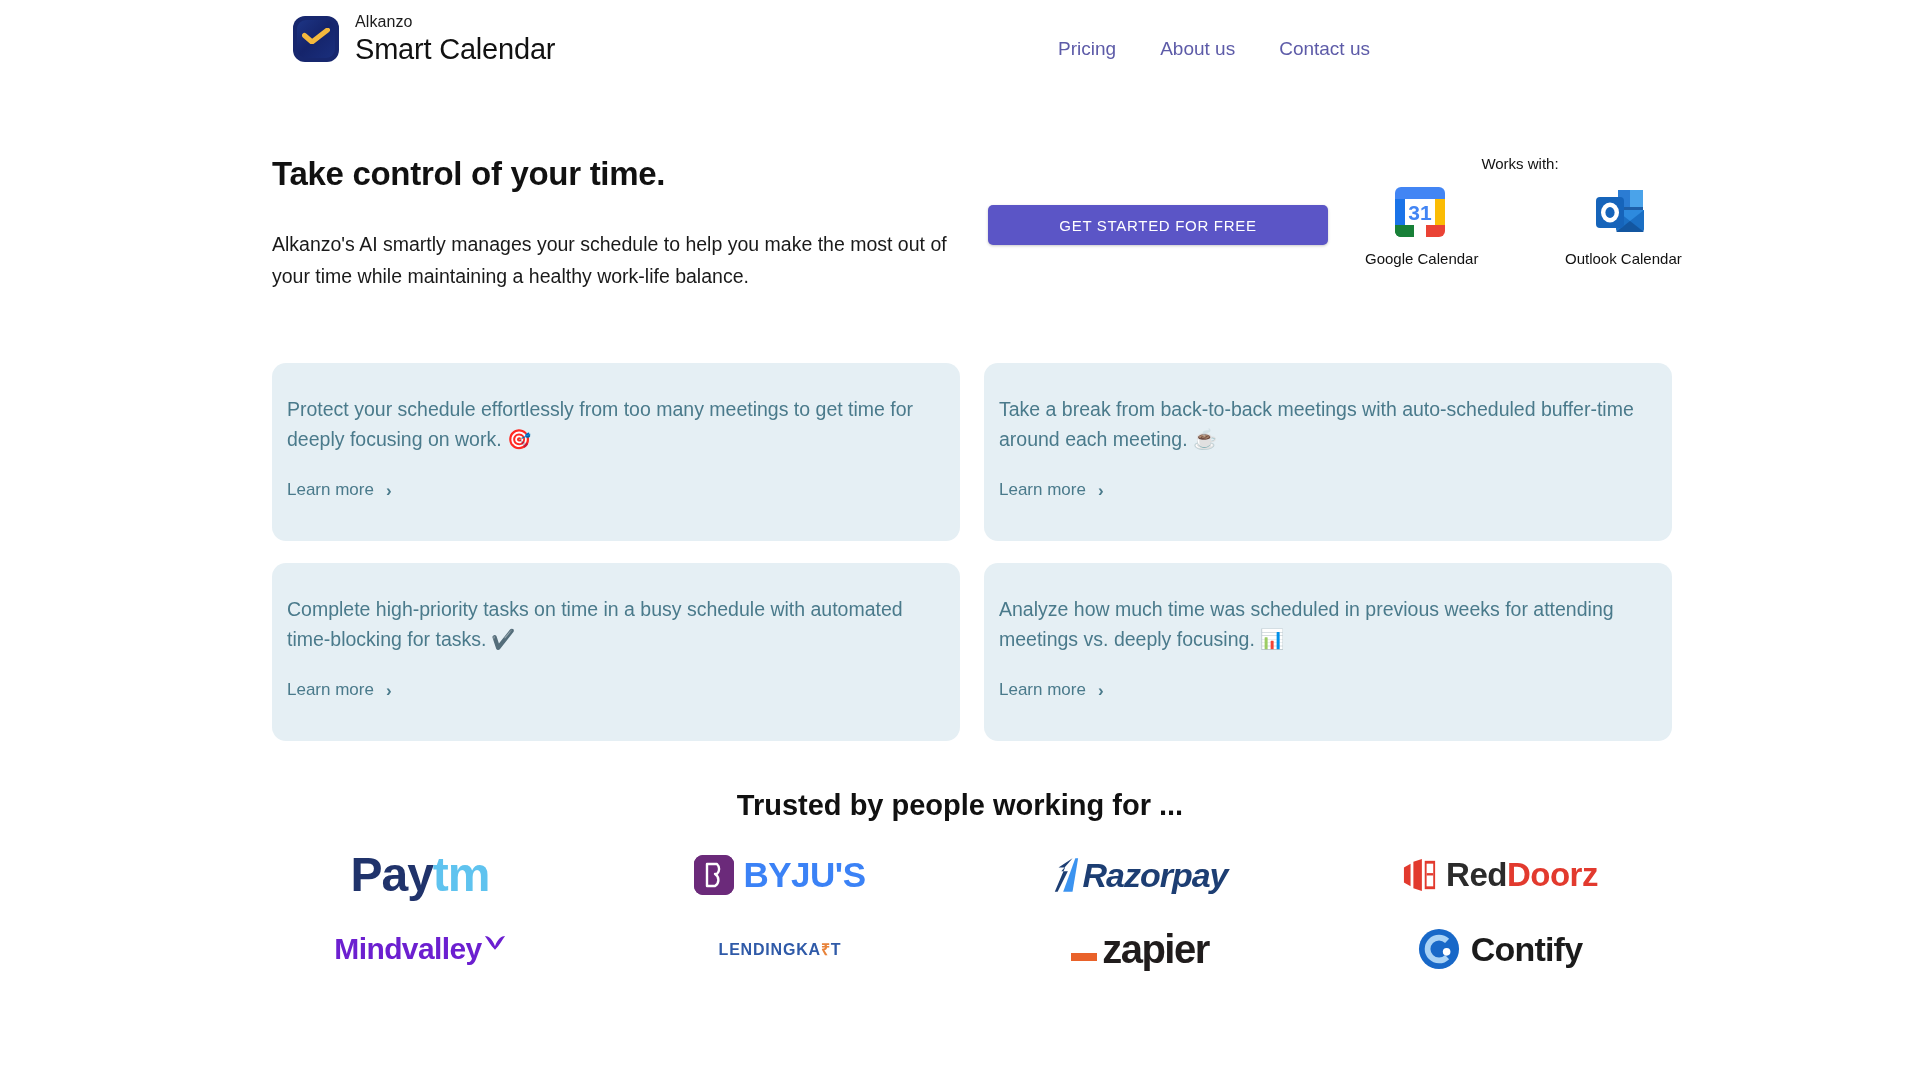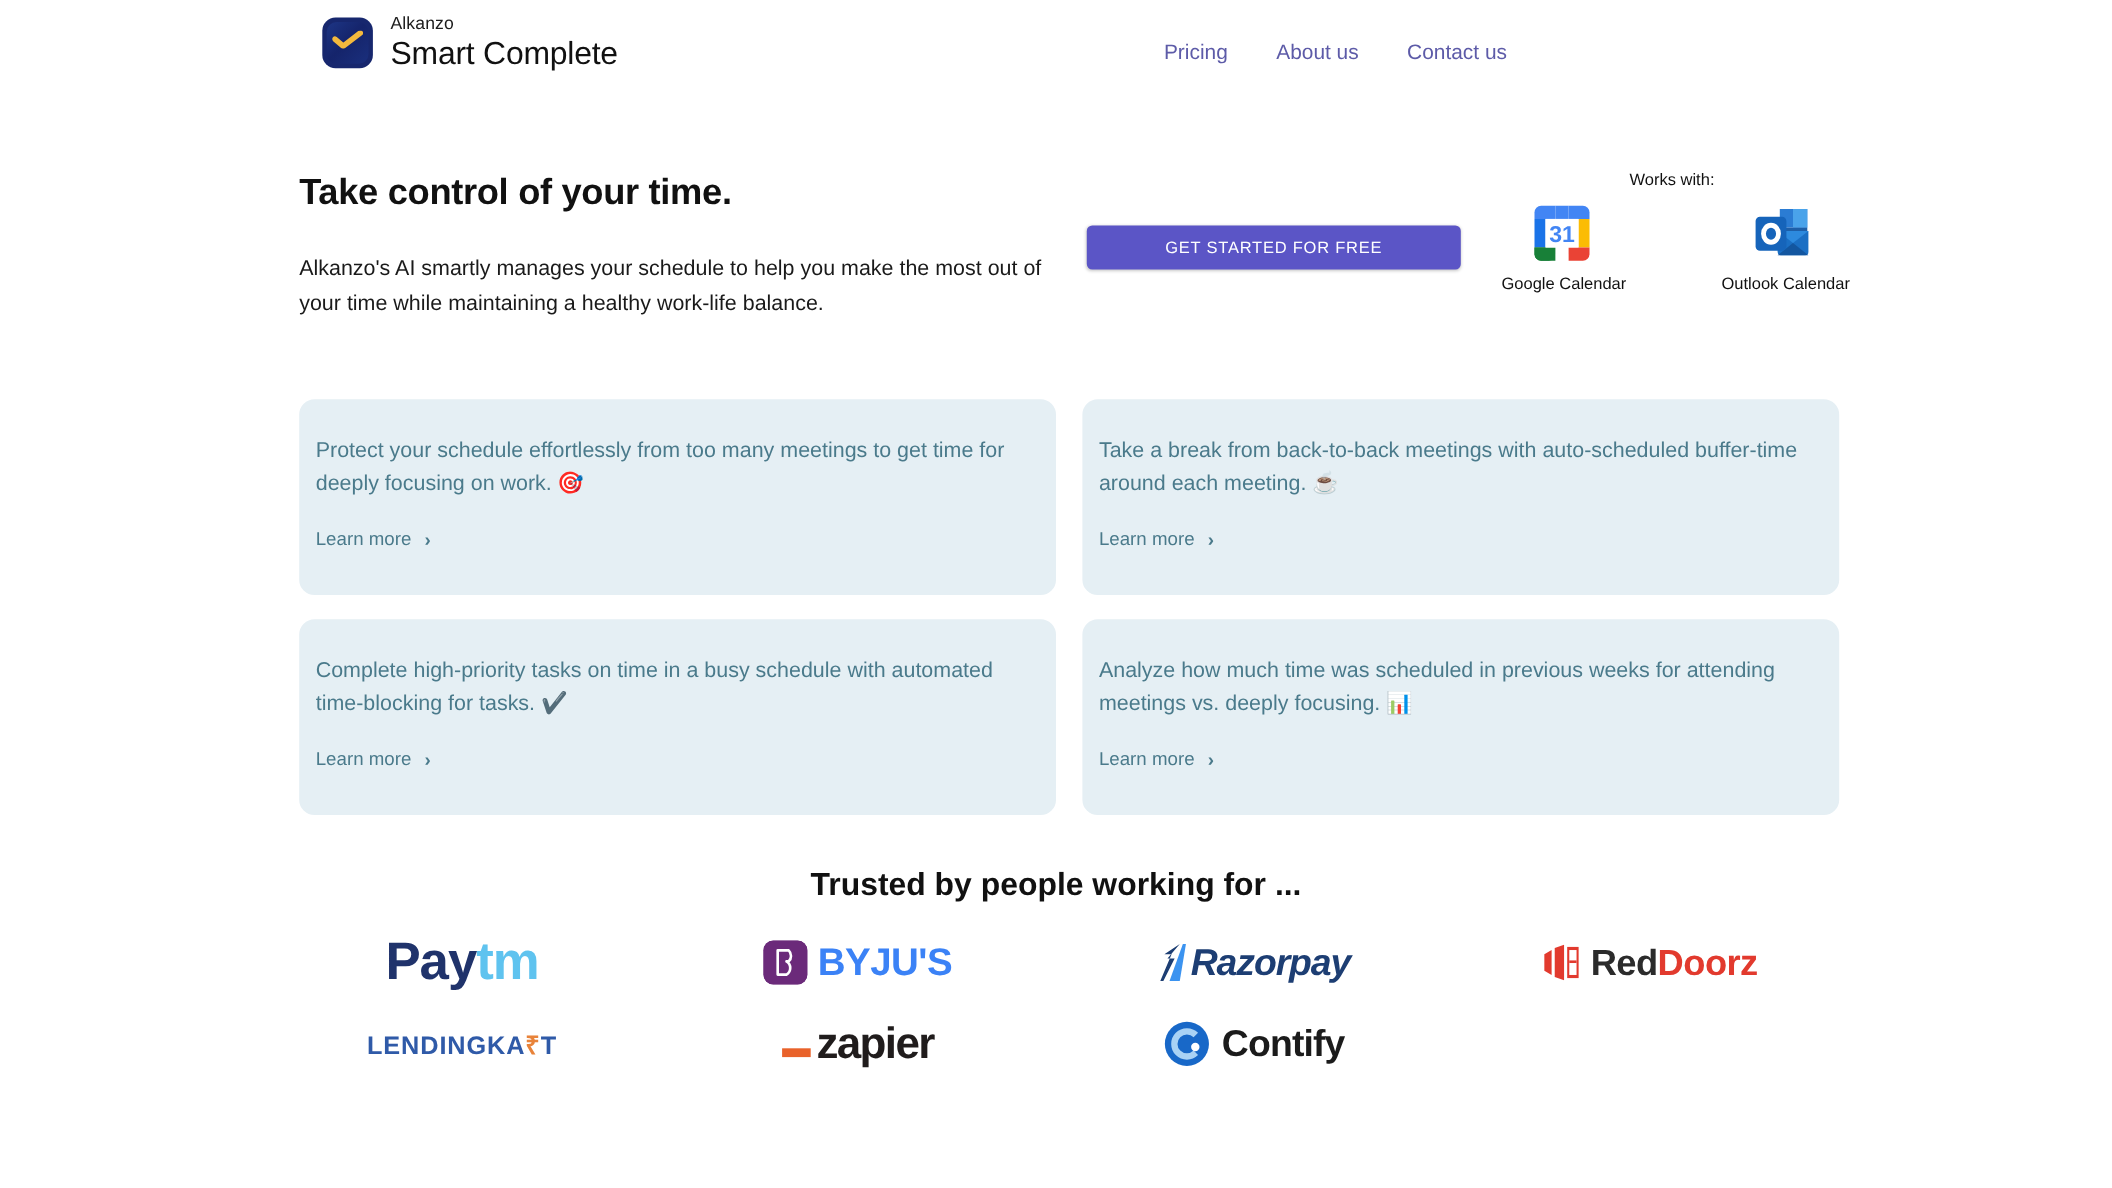--- a/index.html
+++ b/index.html
@@ -242,21 +242,21 @@
   .reddoorz { display: flex; align-items: center; gap: 8px; }
   .reddoorz-word { font-size: 33px; font-weight: bold; letter-spacing: -.5px; }
   .reddoorz-word .a { color: #2b2b2b; }
   .reddoorz-word .b { color: #e23a2e; }
 
   
   .mindvalley { display: flex; align-items: flex-start; gap: 2px; }
   .mindvalley-word { font-size: 30px; font-weight: bold; color: #6c1fd0; letter-spacing: -.6px; }
 
   
-  .lendingkart { font-size: 23px; font-weight: bold; letter-spacing: .8px; }
+  .lendingkart { font-size: 16px; font-weight: bold; letter-spacing: .8px; }
   .lendingkart .a { color: #2f5aa8; }
   .lendingkart .b { color: #e8833a; }
 
   
   .zapier { display: flex; align-items: center; gap: 5px; }
   .zapier-bar { width: 26px; height: 8px; background: #e9622a; margin-top: 16px; }
   .zapier-word { font-size: 40px; font-weight: bold; color: #201c1c; letter-spacing: -1.5px; }
 
   
   .contify { display: flex; align-items: center; gap: 11px; }
@@ -270,21 +270,21 @@
   <div class="header">
 
     <div class="brand">
       <div class="brand-mark">
         <svg class="brand-check" viewBox="0 0 28 16">
           <path d="M2.5 7.5 L10 14 L25.5 2" fill="none" stroke="#f4b93d" stroke-width="5" stroke-linecap="round" stroke-linejoin="round"></path>
         </svg>
       </div>
       <div class="brand-text">
         <span class="brand-sub">Alkanzo</span>
-        <span class="brand-title">Smart Complete</span>
+        <span class="brand-title">Smart Calendar</span>
       </div>
     </div>
 
     <nav class="nav">
       <a href="#">Pricing</a>
       <a href="#">About us</a>
       <a href="#">Contact us</a>
     </nav>
   </div>
 
@@ -419,20 +419,28 @@
           <rect x="24" y="3" width="11" height="30" fill="#e23a2e"></rect>
           <rect x="26" y="6" width="7" height="24" fill="#ffffff"></rect>
           <rect x="26" y="16" width="7" height="2.5" fill="#e23a2e"></rect>
         </svg>
         <span class="reddoorz-word">
           <span class="a">Red</span><span class="b">Doorz</span>
         </span>
       </div>
     </div>
 
+    <div class="logo-cell">
+      <div class="mindvalley">
+        <span class="mindvalley-word">Mindvalley</span>
+        <svg viewBox="0 0 24 18" width="22" height="17" style="margin-top:2px">
+          <path d="M1 2 C5 2 9 5 12 13 C15 5 19 2 23 2 C20 6 17 12 12 17 C7 12 4 6 1 2 Z" fill="#6c1fd0"></path>
+        </svg>
+      </div>
+    </div>
 
     <div class="logo-cell">
       <div class="lendingkart">
         <span class="a">LENDINGKA</span><span class="b">₹</span><span class="a">T</span>
       </div>
     </div>
 
     <div class="logo-cell">
       <div class="zapier">
         <span class="zapier-bar"></span>

